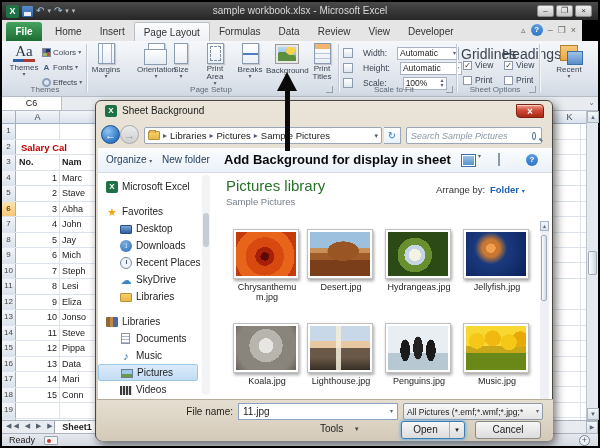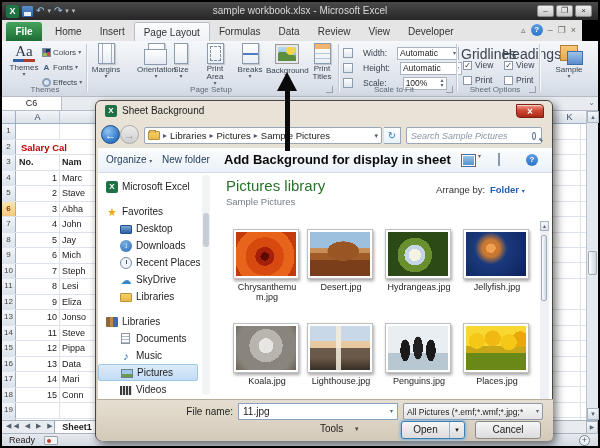--- a/index.html
+++ b/index.html
@@ -355,21 +355,21 @@
         <span>View</span>
     </div>
     <div class="chkrow" style="left:502px;top:34px;">
       <span class="chk"></span>
         <span>Print</span>
     </div>
     <div class="gsep" style="left:537px;"></div>
 
     <div class="bigbtn" style="left:545px;width:44px;top:4px;">
       <div class="pic ic-arrange"></div>
-      <div class="lbl" style="margin-top:4px;">Sample</div>
+      <div class="lbl" style="margin-top:4px;">Recent</div>
       <div class="caret">▾</div>
     </div>
 
     <div class="glabel" style="left:2px;width:82px;">Themes</div>
     <div class="glabel" style="left:84px;width:250px;">Page Setup</div>
     <div class="launcher" style="left:324px;"></div>
     <div class="glabel" style="left:336px;width:112px;">Scale to Fit</div>
     <div class="launcher" style="left:444px;"></div>
     <div class="glabel" style="left:454px;width:78px;">Sheet Options</div>
     <div class="launcher" style="left:527px;"></div>
@@ -626,21 +626,21 @@
       <div class="thumb" style="left:209px;top:150px;">
         <div class="timg t-light"></div>
         <div class="tcap">Lighthouse.jpg</div>
       </div>
       <div class="thumb" style="left:287px;top:150px;">
         <div class="timg t-peng"></div>
         <div class="tcap">Penguins.jpg</div>
       </div>
       <div class="thumb" style="left:365px;top:150px;">
         <div class="timg t-tulip"></div>
-        <div class="tcap">Places.jpg</div>
+        <div class="tcap">Music.jpg</div>
       </div>
 
       <div class="mainscroll">
         <span class="sbtn" style="width:9px;height:10px;font-size:5px;line-height:9px;">▲</span>
         <span class="sthumb" style="left:1px;width:6px;top:14px;height:66px;"></span>
       </div>
     </div>
 
     <div class="dlg-footer">
       <span class="fn-label">File name:</span>

